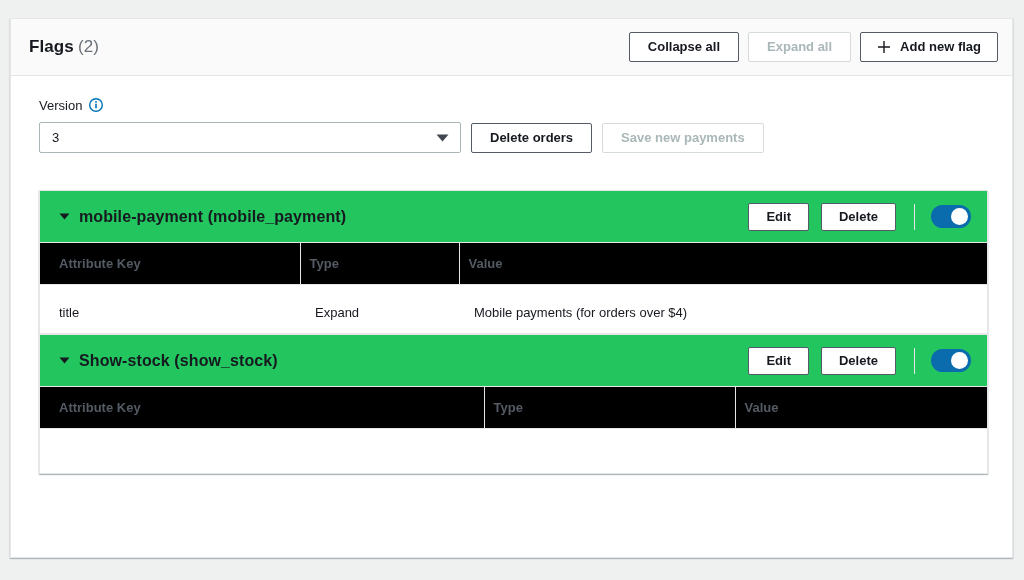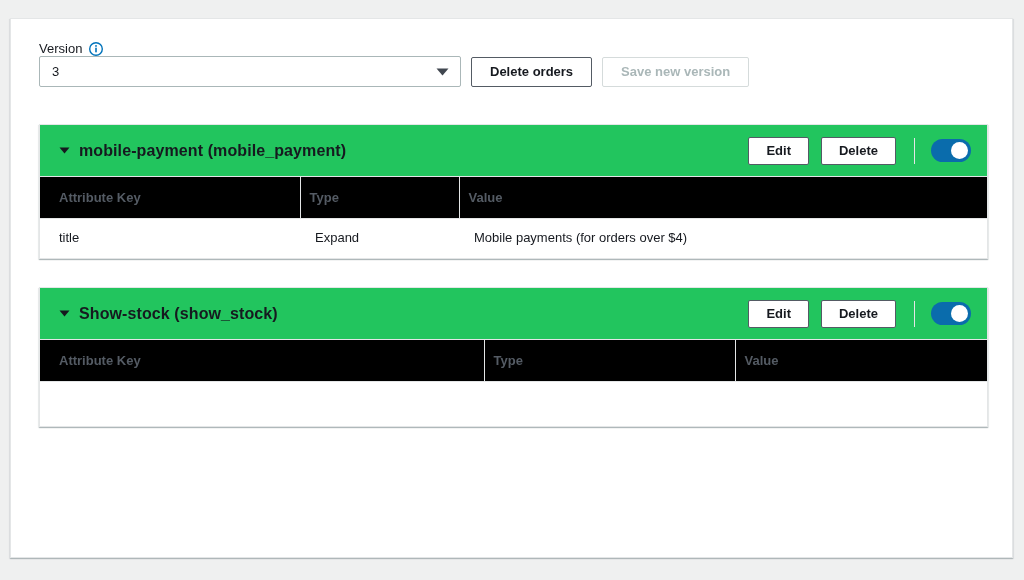--- a/index.html
+++ b/index.html
@@ -75,22 +75,23 @@
     padding: 0 16px;
   }
   .plus-icon { display: inline-block; line-height: 0; }
 
   
   .version-block {
     padding: 22px 0 0 28px;
   }
   .version-label-row {
     display: flex;
-    align-items: flex-end;
+    align-items: flex-start;
     gap: 7px;
+    margin-bottom: 9px;
   }
   .version-label {
     font-size: 13px;
     color: #16191f;
   }
   .info-icon { line-height: 0; display: inline-block; cursor: pointer; }
 
   .version-controls { display: flex; align-items: center; gap: 10px; }
 
   .select {
@@ -112,21 +113,21 @@
   
   .cards { margin-top: 37px; }
 
   .card {
     margin: 0 24px 0 28px;
     background: #ffffff;
     border: 1px solid #e4e6e7;
     box-shadow: 0 1px 1px 0 rgba(0,28,36,.22), 1px 1px 1px 0 rgba(0,28,36,.06), -1px 1px 1px 0 rgba(0,28,36,.06);
     box-sizing: border-box;
   }
-  .card + .card { margin-top: 28px; }
+  .card + .card { }
 
   .card-header {
     height: 52px;
     background: #22c55e;
     border-bottom: 1px solid #e4e6e7;
     display: flex;
     align-items: center;
     justify-content: space-between;
     padding: 0 16px 0 19px;
     box-sizing: border-box;
@@ -194,32 +195,49 @@
     border-bottom: 1px solid #e4e6e7;
     box-sizing: border-box;
   }
   table.attrs th + th {
     border-left: 1px solid #e4e6e7;
     padding-left: 9px;
   }
   table.attrs td {
     font-size: 13px;
     color: #16191f;
-    padding: 11px 0 13px 19px;
+    padding: 20px 0 13px 19px;
     background: #ffffff;
     box-sizing: border-box;
   }
   table.attrs td + td { padding-left: 15px; }
   table.attrs tr.empty-row td { height: 44px; padding: 0; }
 </style>
 </head>
 <body>
 
 <div class="panel">
 
+  <div class="panel-header">
+    <div class="panel-title">
+      <span class="t-main">Flags</span><span class="t-count">(2)</span>
+    </div>
+    <div class="header-actions">
+      <button class="btn">Collapse all</button>
+      <button class="btn disabled">Expand all</button>
+      <button class="btn with-icon">
+        <span class="plus-icon">
+          <svg width="14" height="14" viewBox="0 0 14 14">
+              <path d="M7 1 L7 13 M1 7 L13 7" stroke="#16191f" stroke-width="1.4" fill="none"></path>
+            </svg>
+        </span>
+        <span>Add new flag</span>
+      </button>
+    </div>
+  </div>
 
   <div class="version-block">
     <div class="version-label-row">
       <span class="version-label">Version</span>
       <span class="info-icon">
         <svg width="14" height="14" viewBox="0 0 14 14">
           <circle cx="7" cy="7" r="6.3" fill="none" stroke="#0073bb" stroke-width="1.4"></circle>
           <circle cx="7" cy="3.9" r="0.95" fill="#0073bb"></circle>
           <rect x="6.2" y="5.7" width="1.6" height="4.6" fill="#0073bb"></rect>
         </svg>
@@ -228,21 +246,21 @@
     <div class="version-controls">
       <div class="select">
         <span class="select-value">3</span>
         <span class="caret">
           <svg width="13" height="8" viewBox="0 0 13 8">
               <path d="M0.5 0.5 L12.5 0.5 L6.5 7.5 Z" fill="#414750"></path>
             </svg>
         </span>
       </div>
       <button class="btn">Delete orders</button>
-      <button class="btn disabled">Save new version</button>
+      <button class="btn disabled">Save new payments</button>
     </div>
   </div>
 
   <div class="cards">
 
     <div class="card">
       <div class="card-header">
         <div class="card-title-wrap">
           <span class="disclosure">
             <svg width="11" height="7" viewBox="0 0 11 7">

